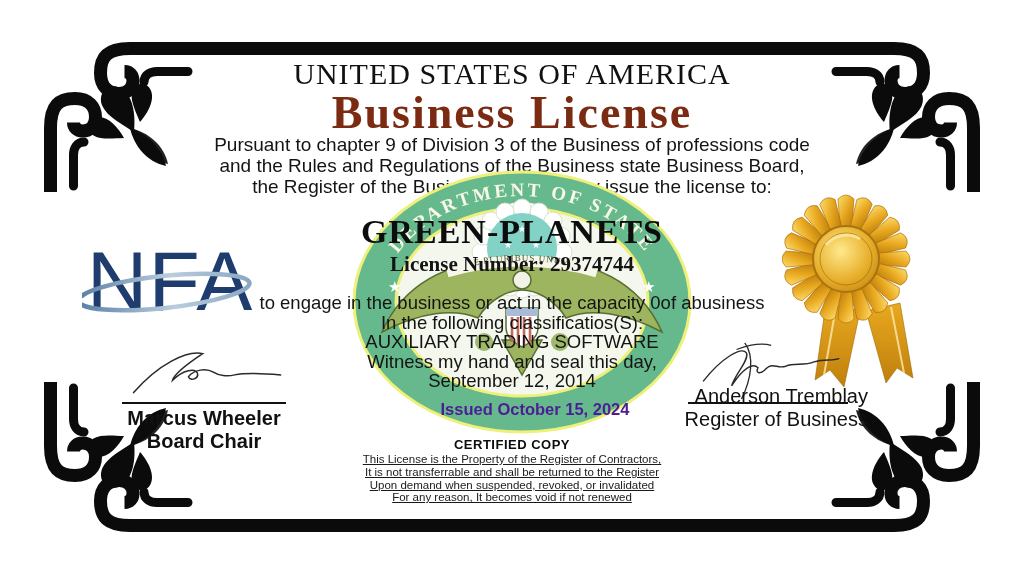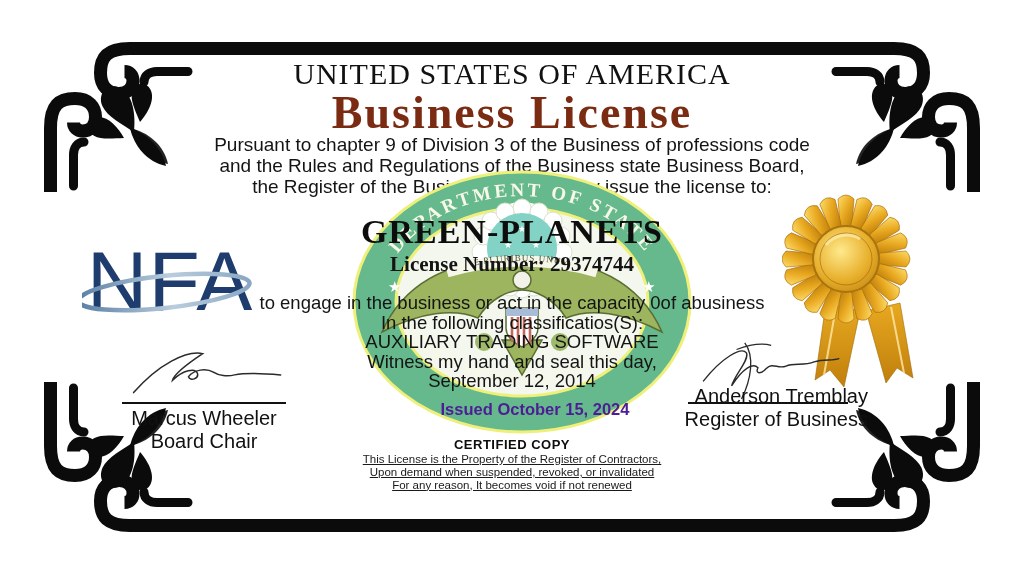--- a/index.html
+++ b/index.html
@@ -248,33 +248,34 @@
   <div>AUXILIARY TRADING SOFTWARE</div>
   <div>Witness my hand and seal this day,</div>
   <div>September 12, 2014</div>
 </div>
 
 <div class="abs ctr issued">Issued October 15, 2024</div>
 
 <div class="abs ctr certtitle">CERTIFIED COPY</div>
 <div class="abs ctr fineprint">
   <div>This License is the Property of the Register of Contractors,</div>
+  <div>It is not transferrable and shall be returned to the Register</div>
   <div>Upon demand when suspended, revoked, or invalidated</div>
   <div>For any reason, It becomes void if not renewed</div>
 </div>
 
 <div class="abs sig" style="left:118px;top:343px;width:180px;height:62px;">
   <svg viewBox="0 0 180 70" width="180" height="62">
     <path d="M6 56 C34 24 66 8 84 12 C72 20 52 34 50 42 C62 30 76 28 78 34
              C80 40 70 44 68 38 C74 30 88 28 96 33 C102 37 112 38 120 36
              C134 33 150 34 172 36" fill="none" stroke="#2a2a2a" stroke-width="1.7" stroke-linecap="round"></path>
   </svg>
 </div>
 <div class="sigline" style="left:122px;top:402px;width:164px;"></div>
-<div class="signame" style="left:104px;top:407px;">
+<div class="signame" style="left:104px;top:407px;font-weight:bold;">
   <div>Marcus Wheeler</div>
   <div>Board Chair</div>
 </div>
 
 <div class="abs sig" style="left:682px;top:338px;width:180px;height:66px;">
   <svg viewBox="0 0 190 80" width="180" height="66">
     <path d="M12 52 C34 24 58 10 64 18 C68 26 50 44 46 58 C60 36 72 30 78 36
              C74 44 82 44 88 37 C96 29 102 38 112 34 C122 30 134 34 146 29
              C158 25 168 28 176 25" fill="none" stroke="#2a2a2a" stroke-width="1.7" stroke-linecap="round"></path>
     <path d="M62 6 C74 22 70 50 58 74" fill="none" stroke="#2a2a2a" stroke-width="1.6"></path>

